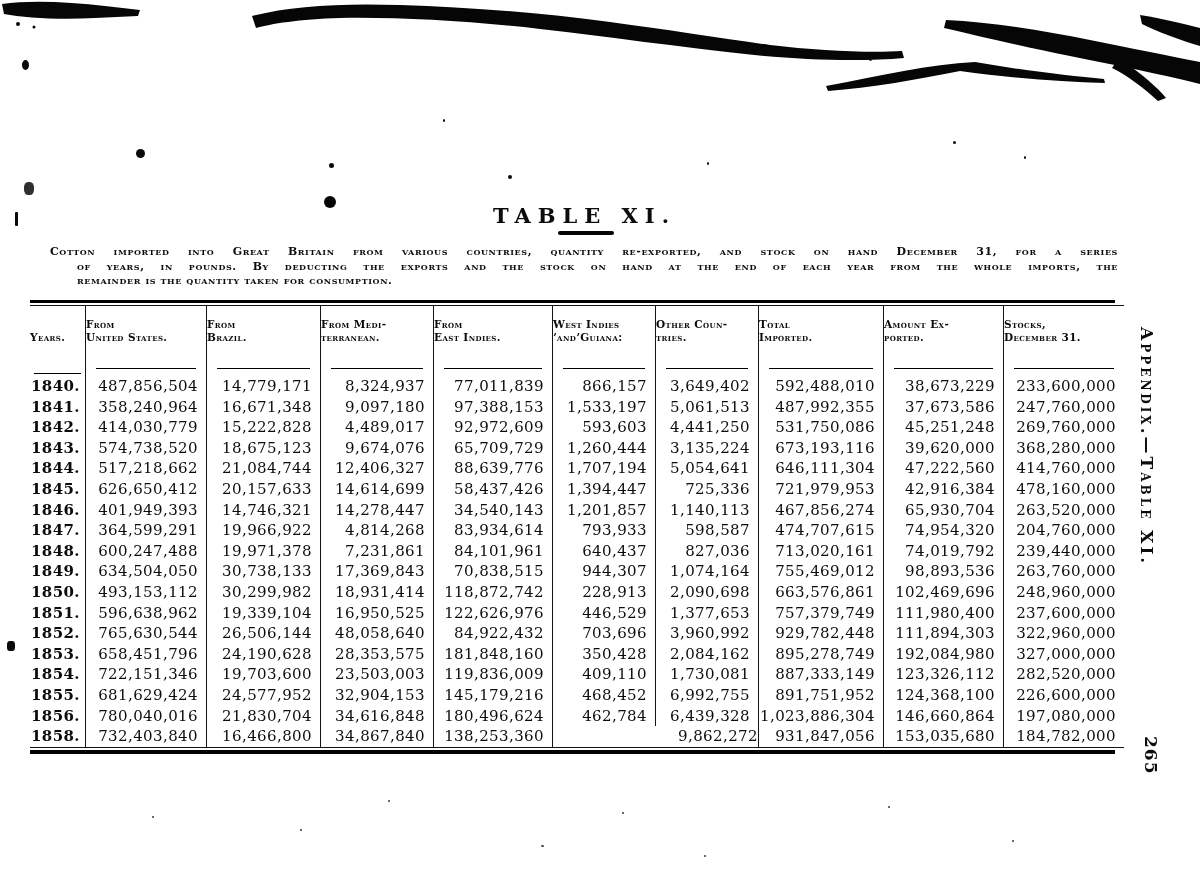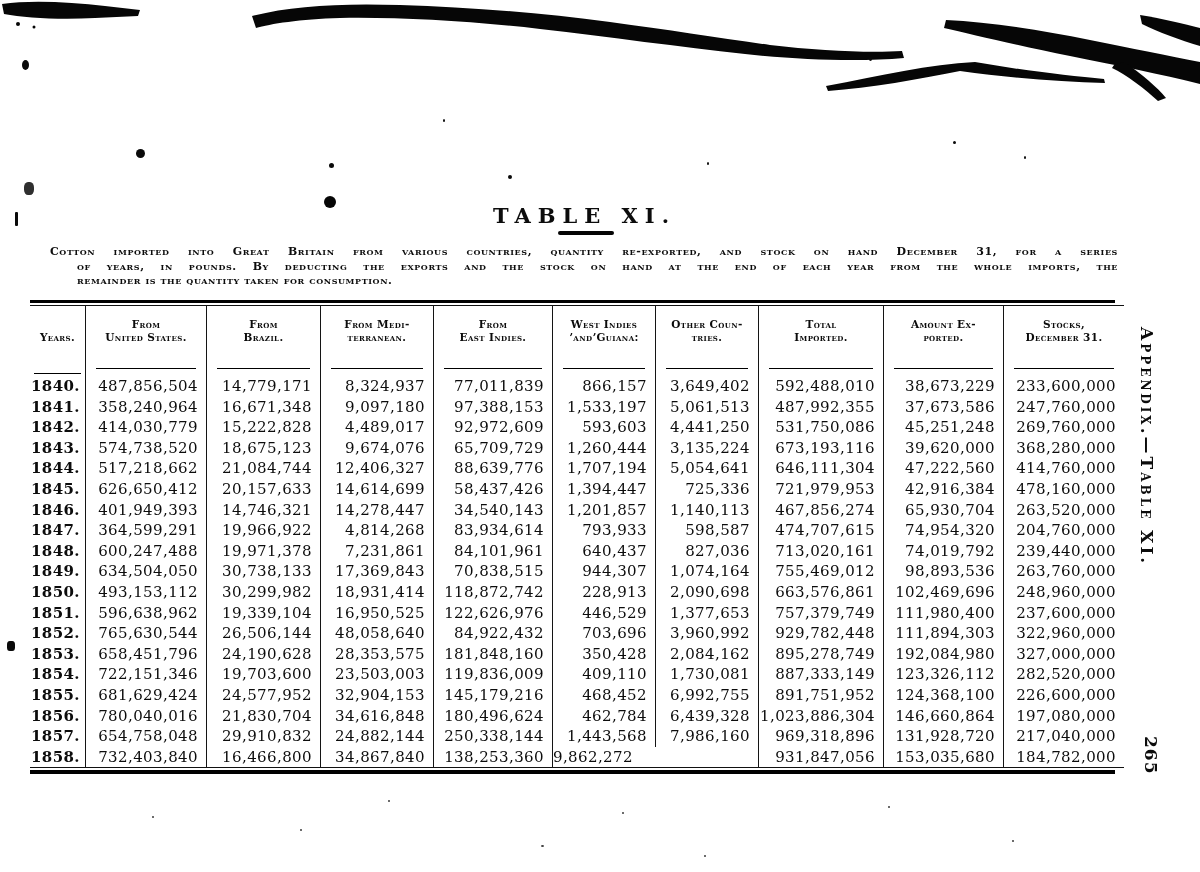--- a/index.html
+++ b/index.html
@@ -37,32 +37,32 @@
     position:absolute;left:30px;top:300px;width:1085px;
     border-top:3px solid #000;padding-top:2px;
     border-bottom:4px solid #000;padding-bottom:2px;
   }
   table{border-collapse:collapse;table-layout:fixed;width:1085px;
     border-top:1px solid #111;border-bottom:1px solid #111;}
   th,td{margin:0;padding:0;}
   th{height:70px;vertical-align:top;position:relative;font-weight:700;}
   .th-lines{
     padding-top:12px;font-size:10.5px;font-variant:small-caps;
-    letter-spacing:.4px;text-align:center;line-height:13px;
+    letter-spacing:.4px;text-align:left;line-height:13px;
   }
   th.years .th-lines{padding-top:25px;}
   .th-rule{position:absolute;left:10px;right:10px;bottom:7px;border-top:1.5px solid #000;}
   th.years .th-rule{left:4px;right:4px;bottom:2px;}
   td{
     font-size:15px;line-height:20.6px;height:20.6px;text-align:right;
     padding-right:8px;white-space:nowrap;letter-spacing:.4px;
   }
   td.col-year{font-weight:700;padding-right:5px;}
   .b-l{border-left:1.5px solid #141414;}
-  td.merged{text-align:left;padding-right:0;}
+  td.merged{text-align:right;padding-right:0;}
 
   
   .side-label{
     position:absolute;left:1157px;top:327px;white-space:nowrap;
     transform-origin:0 0;transform:rotate(90deg);
     font-size:17px;font-weight:600;font-variant:small-caps;letter-spacing:3px;
   }
   .page-number{
     position:absolute;left:1161px;top:736px;white-space:nowrap;
     transform-origin:0 0;transform:rotate(90deg);
@@ -394,32 +394,20 @@
             <td class="b-l">21,830,704</td>
             <td class="b-l">34,616,848</td>
             <td class="b-l">180,496,624</td>
             <td class="b-l">462,784</td>
             <td class="b-l">6,439,328</td>
             <td class="b-l">1,023,886,304</td>
             <td class="b-l">146,660,864</td>
             <td class="b-l">197,080,000</td>
           </tr>
           <tr>
-            <td class="col-year">1857.</td>
-            <td class="b-l">654,758,048</td>
-            <td class="b-l">29,910,832</td>
-            <td class="b-l">24,882,144</td>
-            <td class="b-l">250,338,144</td>
-            <td class="b-l">1,443,568</td>
-            <td class="b-l">7,986,160</td>
-            <td class="b-l">969,318,896</td>
-            <td class="b-l">131,928,720</td>
-            <td class="b-l">217,040,000</td>
-          </tr>
-          <tr>
             <td class="col-year">1858.</td>
             <td class="b-l">732,403,840</td>
             <td class="b-l">16,466,800</td>
             <td class="b-l">34,867,840</td>
             <td class="b-l">138,253,360</td>
             <td class="b-l merged" colspan="2">9,862,272</td>
             <td class="b-l">931,847,056</td>
             <td class="b-l">153,035,680</td>
             <td class="b-l">184,782,000</td>
           </tr>

